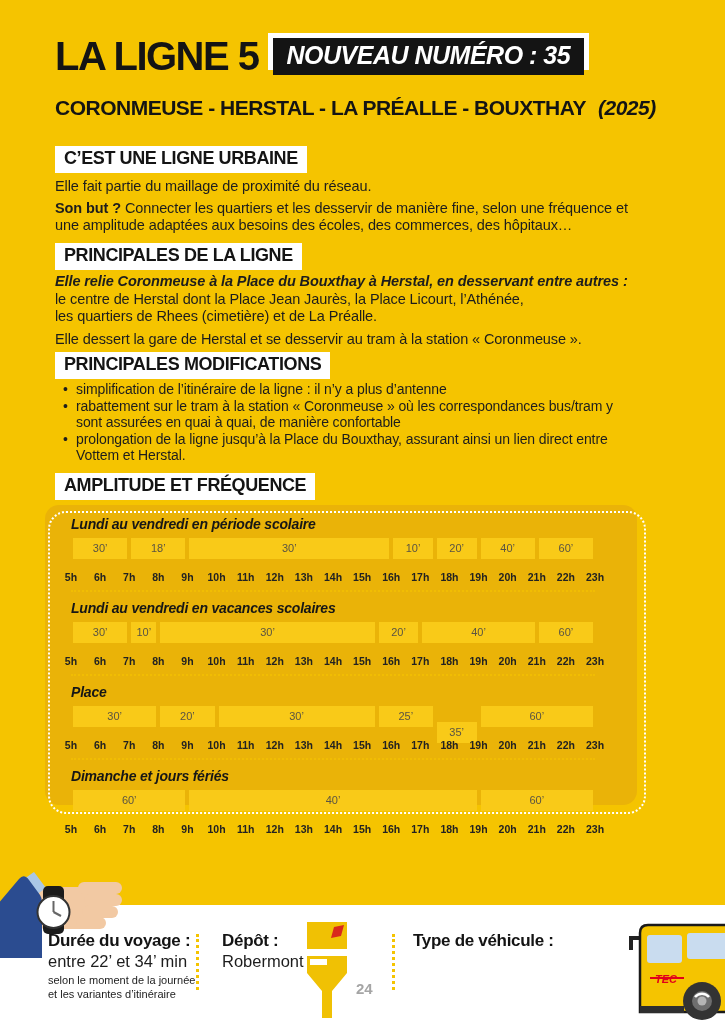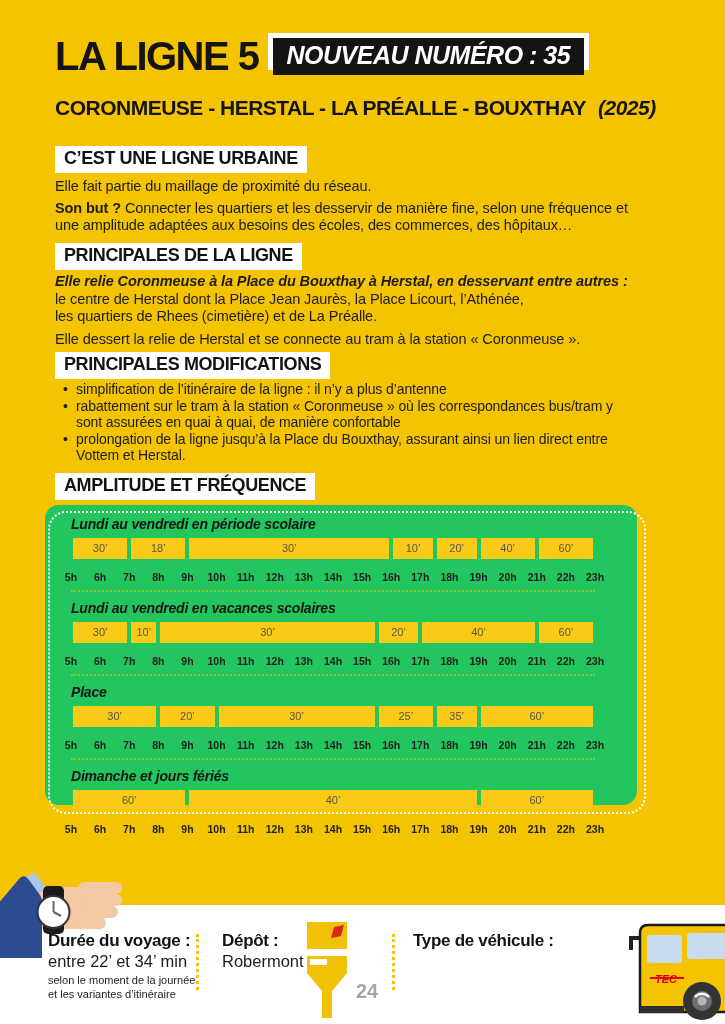--- a/index.html
+++ b/index.html
@@ -38,21 +38,21 @@
   .p-desc-2{top:291px;}
   .p-desc-3{top:308px;}
   .p-desc-4{top:331px;}
 
   .bullets{position:absolute;left:62px;top:381px;width:575px;margin:0;padding:0;list-style:none;
     font-size:14px;line-height:16.5px;letter-spacing:-0.1px;color:#1d1d1d;}
   .bullets li{position:relative;padding-left:14px;}
   .bullets li::before{content:"\2022";position:absolute;left:1px;top:0;}
 
   
-  .schedule-box{position:absolute;left:45px;top:505px;width:592px;height:300px;background:#22c55e;border-radius:14px;}
+  .schedule-box{position:absolute;left:45px;top:505px;width:592px;height:300px;background:#eab308;border-radius:14px;}
   .schedule-box::after{
     content:"";position:absolute;left:3px;top:6px;right:-9px;bottom:-9px;
     border:2px dotted #fff;border-radius:18px;pointer-events:none;
   }
   .schedule-rows{position:absolute;left:26px;right:42px;top:3px;}
   .sched-row{padding:8px 0 7px;}
   .sched-row + .sched-row{border-top:2px dotted rgba(245,196,0,.55);}
   .row-label{font-size:14px;font-weight:bold;font-style:italic;letter-spacing:-0.2px;color:#161616;margin-bottom:6px;}
   .bar-wrap{position:relative;height:27px;}
   .segment{
@@ -70,21 +70,21 @@
   .duration-value{left:48px;top:952px;}
   .note1{left:48px;top:974px;}
   .note2{left:48px;top:988px;}
   .depot-label{left:222px;top:931px;}
   .depot-value{left:222px;top:952px;}
   .vehicle-label{left:413px;top:931px;}
   .vehicle-value{left:413px;top:952px;}
   .sep{position:absolute;top:934px;height:56px;width:0;border-left:3px dotted var(--page_yellow,#F5C400);}
   .sep1{left:196px;}
   .sep2{left:392px;}
-  .page-number{position:absolute;left:356px;top:980px;font-size:20px;font-weight:bold;color:var(--muted_gray,#A5A5A5);}
+  .page-number{position:absolute;left:356px;top:980px;font-size:15px;font-weight:bold;color:var(--muted_gray,#A5A5A5);}
   .arm-svg{position:absolute;left:0;top:870px;}
   .depot-svg{position:absolute;left:306px;top:920px;}
   .bus-svg{position:absolute;left:622px;top:916px;}
 </style>
 </head>
 <body>
 
 <div class="page">
   <div class="yellow-bg"></div>
 
@@ -101,21 +101,21 @@
   <div class="para p-urbaine-1">Elle fait partie du maillage de proximité du réseau.</div>
   <div class="para p-urbaine-2">
     <span style="font-weight:bold">Son but ?</span>
     <span>Connecter les quartiers et les desservir de manière fine, selon une fréquence et une amplitude adaptées aux besoins des écoles, des commerces, des hôpitaux…</span>
   </div>
 
   <div class="chip chip-description">PRINCIPALES DE LA LIGNE</div>
   <div class="para p-desc-lead">Elle relie Coronmeuse à la Place du Bouxthay à Herstal, en desservant entre autres :</div>
   <div class="para p-desc-2">le centre de Herstal dont la Place Jean Jaurès, la Place Licourt, l’Athénée,</div>
   <div class="para p-desc-3">les quartiers de Rhees (cimetière) et de La Préalle.</div>
-  <div class="para p-desc-4">Elle dessert la relie de Herstal et se connecte au tram à la station « Coronmeuse ».</div>
+  <div class="para p-desc-4">Elle dessert la gare de Herstal et se desservir au tram à la station « Coronmeuse ».</div>
 
   <div class="chip chip-modifications">PRINCIPALES MODIFICATIONS</div>
   <ul class="bullets">
     <li>simplification de l’itinéraire de la ligne : il n’y a plus d’antenne</li>
     <li>rabattement sur le tram à la station « Coronmeuse » où les correspondances bus/tram y sont assurées en quai à quai, de manière confortable</li>
     <li>prolongation de la ligne jusqu’à la Place du Bouxthay, assurant ainsi un lien direct entre Vottem et Herstal.</li>
   </ul>
 
   <div class="chip chip-amplitude">AMPLITUDE ET FRÉQUENCE</div>
   <div class="schedule-box">
@@ -185,21 +185,21 @@
             <span class="hour" style="left: 100%;">23h</span>
           </div>
         </div>
         <div class="sched-row">
           <div class="row-label">Place</div>
           <div class="bar-wrap">
             <div class="segment" style="left: calc(0% + 2px); width: calc(16.6667% - 4px);">30’</div>
             <div class="segment" style="left: calc(16.6667% + 2px); width: calc(11.1111% - 4px);">20’</div>
             <div class="segment" style="left: calc(27.7778% + 2px); width: calc(30.5556% - 4px);">30’</div>
             <div class="segment" style="left: calc(58.3333% + 2px); width: calc(11.1111% - 4px);">25’</div>
-            <div class="segment" style="left: calc(69.4444% + 2px); width: calc(8.33333% - 4px);">35’</div>
+            <div class="segment" style="left: calc(69.4444% + 2px); width: calc(8.33333% - 4px); margin-top: 16px;">35’</div>
             <div class="segment" style="left: calc(77.7778% + 2px); width: calc(22.2222% - 4px);">60’</div>
           </div>
           <div class="hours">
             <span class="hour" style="left: 0%;">5h</span>
             <span class="hour" style="left: 5.55556%;">6h</span>
             <span class="hour" style="left: 11.1111%;">7h</span>
             <span class="hour" style="left: 16.6667%;">8h</span>
             <span class="hour" style="left: 22.2222%;">9h</span>
             <span class="hour" style="left: 27.7778%;">10h</span>
             <span class="hour" style="left: 33.3333%;">11h</span>

